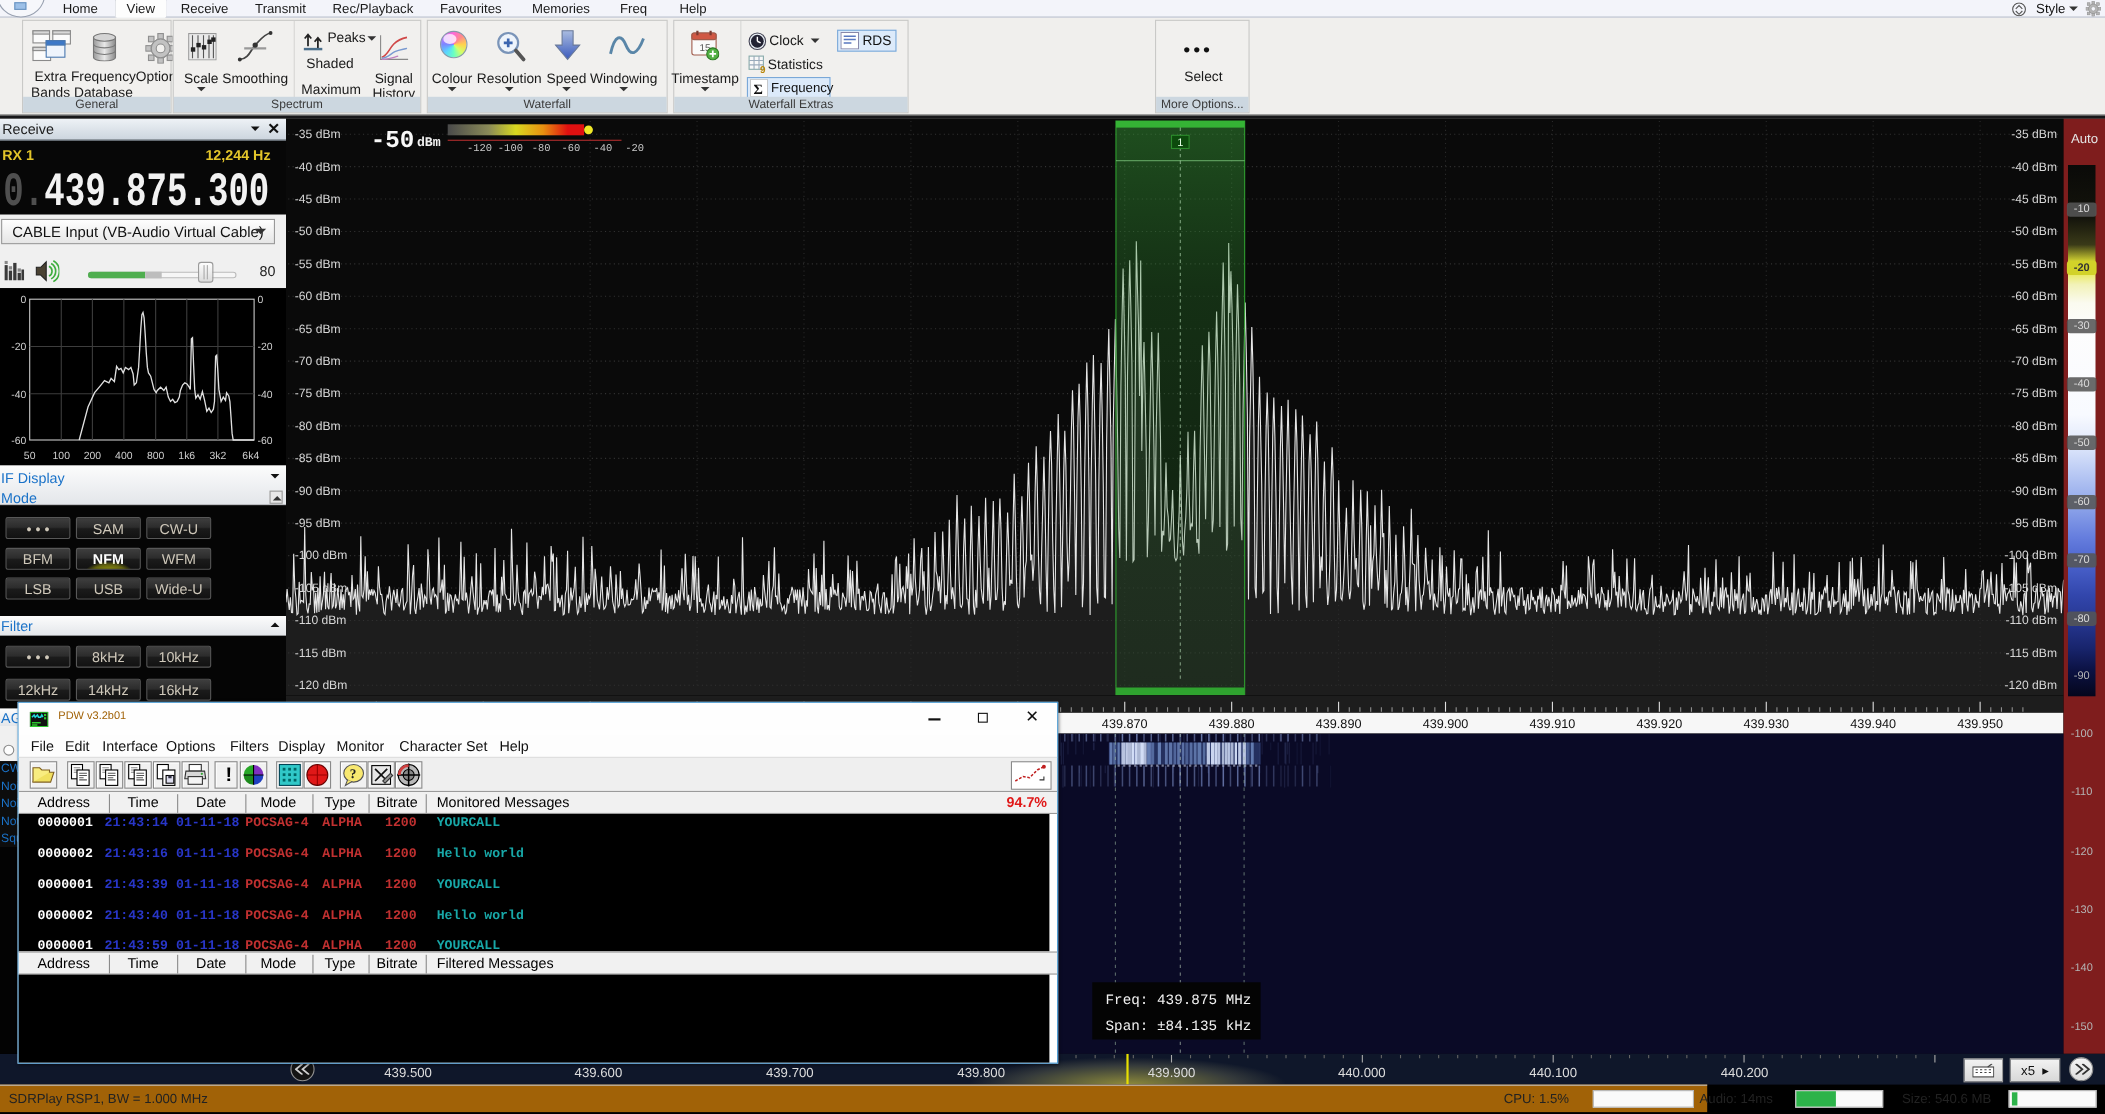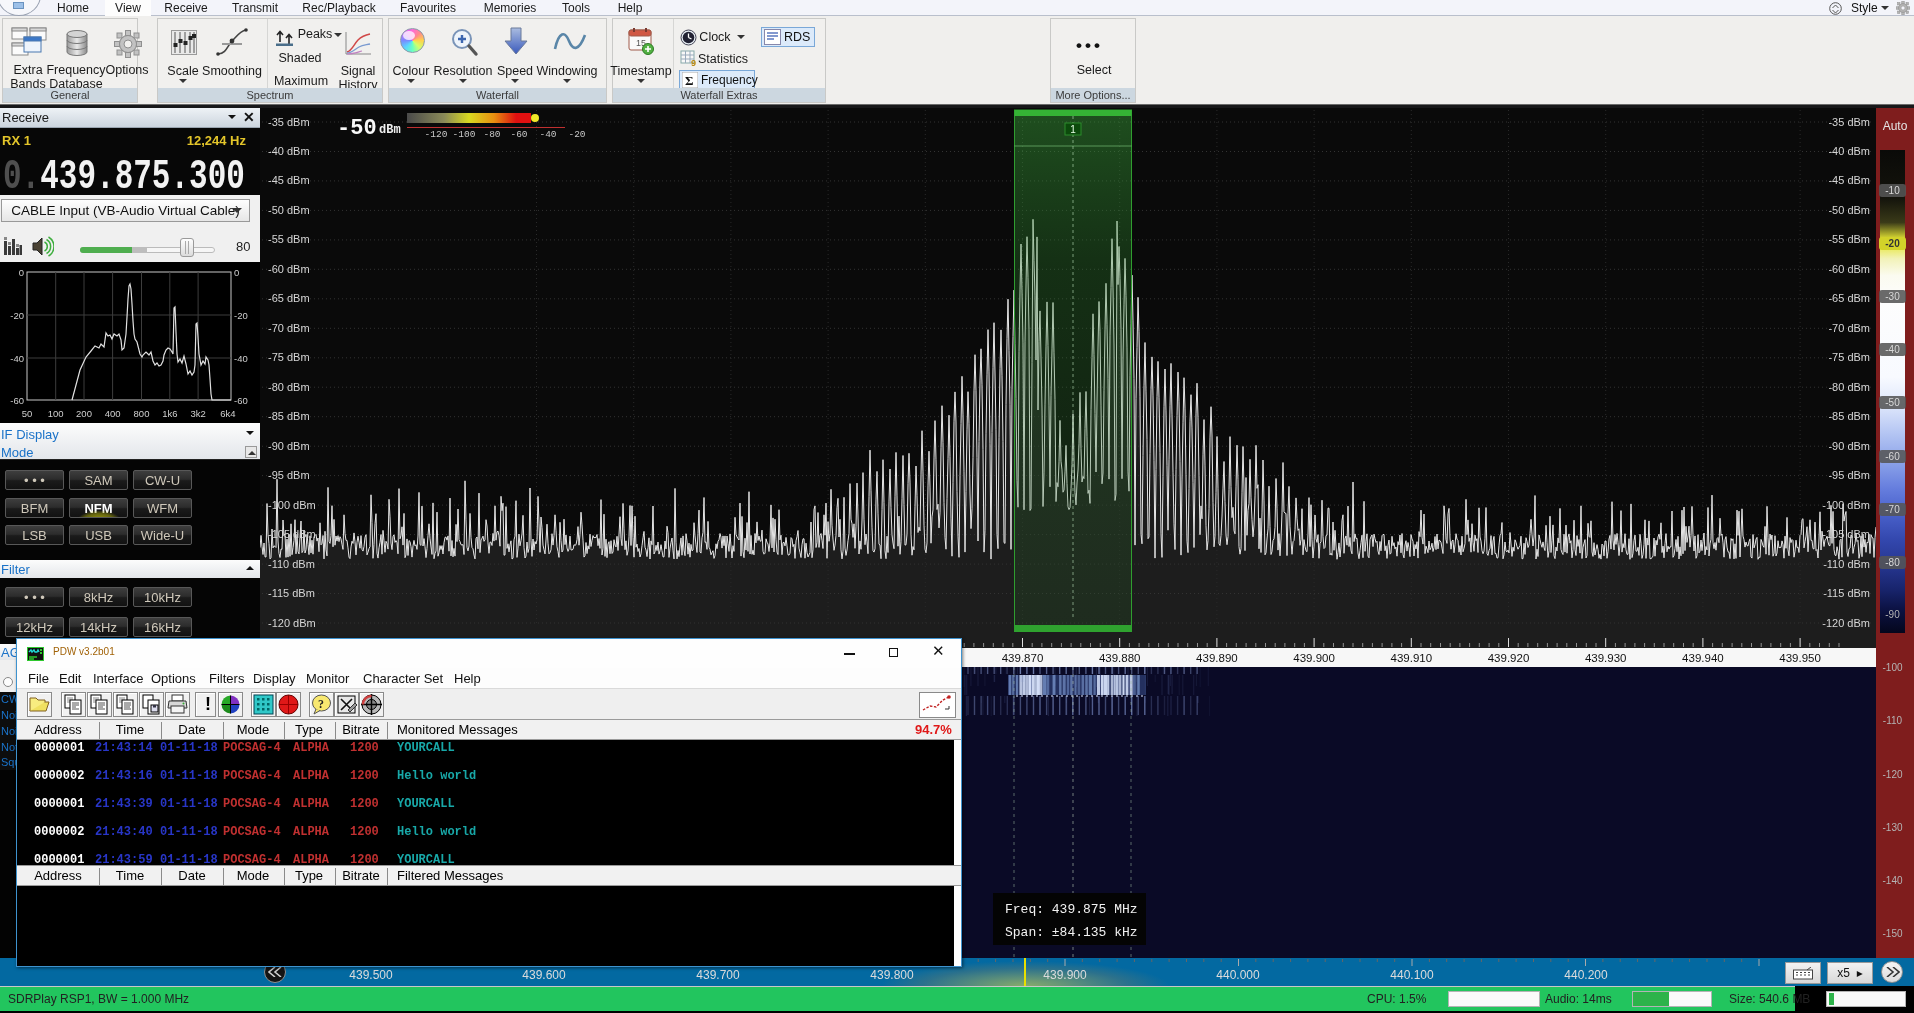--- a/index.html
+++ b/index.html
@@ -41,23 +41,23 @@
 #rulerwrap{left:260px;top:632px;width:1616px;height:35px}
 #wfwrap{left:260px;top:667px;width:1616px;height:291px;background:#0a0a26}
 #rightcol{left:1876px;top:108px;width:38px;height:850px;background:#7f1d1d}
 #grad{position:absolute;left:4px;top:42px;width:25px;height:483px;background:linear-gradient(
  #0a0a08 0%,#14140c 10%,#3a3a18 15%,#caca30 18%,#e8e850 20%,#f2f2b8 22.5%,
  #fbfbf0 26%,#fdfdfd 31%,#f8faff 47%,#dde6fb 53%,#b9c9f4 58%,#8fa6ea 64%,
  #667ede 70%,#4a62cc 75%,#3246ac 81%,#263690 86%,#18246c 91%,#0c1244 95%,#04061c 100%)}
 .rlab{position:absolute;left:3px;width:27px;height:13px;line-height:13px;border-radius:3px;
  background:rgba(85,85,85,.88);color:#d8d8d8;font-size:10px;text-align:center}
 .rlab2{position:absolute;left:0;width:33px;text-align:center;color:#b4b4b4;font-size:10px}
-#botscale{left:0;top:958px;width:1914px;height:28px;background:#0369a1;overflow:hidden}
+#botscale{left:0;top:958px;width:1914px;height:28px;background:#0f172a;overflow:hidden}
 .bslab{position:absolute;top:10px;font-size:12px;color:#dcdcdc;transform:translateX(-50%)}
-#statusbar{left:0;top:986px;width:1795px;height:25px;background:#22c55e;border-top:1px solid #c8c8c8;font-size:12px;color:#222}
+#statusbar{left:0;top:986px;width:1552px;height:25px;background:#a16207;border-top:1px solid #c8c8c8;font-size:12px;color:#222}
 .sbbar{position:absolute;top:4px;height:16px;background:#fafafa;border:1px solid #b4b4b4}
 
 #pdw{left:16px;top:638px;width:946px;height:329px;background:#fff;border:1px solid #3e93cf;box-shadow:1px 1px 3px rgba(0,0,0,.5)}
 #pdwtitle{position:absolute;left:0;top:0;width:100%;height:29px;background:#fefefe}
 #pdwmenu{position:absolute;left:0;top:29px;width:100%;height:21px;background:#fdfdfd;border-bottom:1px solid #dadada;font-size:13px;color:#111}
 #pdwtools{position:absolute;left:0;top:50px;width:100%;height:30px;background:#efefef}
 .tbtn{position:absolute;top:3px;width:25px;height:25px;background:#f1f1f1;border:1px solid #8a8a8a;box-shadow:inset 1px 1px 0 #fff}
 .pdwhdr{position:absolute;left:0;width:100%;height:21px;background:#f1f1f1;border-top:1px solid #9a9a9a;border-bottom:1px solid #9a9a9a;font-size:13px;color:#000}
 .hsep{position:absolute;top:2px;width:1px;height:17px;background:#8a8a8a}
 .pdwrows{position:absolute;left:0;top:101px;width:937px;height:125px;background:#000;overflow:hidden}
@@ -68,21 +68,21 @@
 <body>
 <div class="abs" id="ribbon">
 <div class="abs" id="tabrow">
       <div class="tab" style="left:18px;width:110px">Home</div>
       <div class="tab" style="left:72px;width:110px">View</div>
       <div class="tab" style="left:131px;width:110px">Receive</div>
       <div class="tab" style="left:200px;width:110px">Transmit</div>
       <div class="tab" style="left:284px;width:110px">Rec/Playback</div>
       <div class="tab" style="left:373px;width:110px">Favourites</div>
       <div class="tab" style="left:455px;width:110px">Memories</div>
-      <div class="tab" style="left:521px;width:110px">Tools</div>
+      <div class="tab" style="left:521px;width:110px">Freq</div>
       <div class="tab" style="left:575px;width:110px">Help</div>
       <svg class="abs" style="left:1829px;top:2px" width="13" height="13" viewBox="0 0 13 13">
         <circle cx="6.5" cy="6.5" r="5.8" fill="none" stroke="#555"></circle>
         <path d="M3.5,6 L6.5,3 L9.5,6 M3.5,8 L6.5,11 L9.5,8" fill="none" stroke="#555"></path>
       </svg>
 <div class="lbl" style="left:1851px;top:1px;font-size:12px;color:#111">Style</div>
 <div class="dar" style="left:1881px;top:6px"></div>
 <svg class="abs" style="left:1896px;top:1px" width="14" height="14" viewBox="0 0 28 28">
 <g fill="#b5b5b5" stroke="#8f8f8f">
           <circle cx="14" cy="14" r="8.5"></circle>
@@ -96,21 +96,21 @@
           <rect x="20" y="20" width="5" height="5"></rect>
           <circle cx="14" cy="14" r="8.5"></circle>
         </g>
         <circle cx="14" cy="14" r="4" fill="#f3f4fa" stroke="#8f8f8f"></circle>
       </svg>
     </div>
 <div id="tabactive"></div>
 <div class="tab" style="left:105px;width:46px;background:#fdfdfd">View</div>
 <div id="appbtn"></div>
     <div class="abs" style="left:13px;top:2px;width:11px;height:7px;background:#9cc0e8;border:1px solid #6a93c0"></div>
-<div class="grp" style="left:2px;width:136px">
+<div class="grp" style="left:20px;width:136px">
 <svg class="abs" style="left:8px;top:8px" width="36" height="30" viewBox="0 0 36 30">
 <rect x="1" y="1" width="15" height="11" fill="#fbfbfb" stroke="#8a8a8a"></rect>
         <rect x="1" y="1" width="15" height="3" fill="#d8d8d8" stroke="#8a8a8a"></rect>
 <rect x="19" y="1" width="16" height="12" fill="#fbfbfb" stroke="#8a8a8a"></rect>
         <rect x="19" y="1" width="16" height="3" fill="#d8d8d8" stroke="#8a8a8a"></rect>
 <rect x="1" y="16" width="16" height="12" fill="#fbfbfb" stroke="#8a8a8a"></rect>
         <rect x="1" y="16" width="16" height="3" fill="#d8d8d8" stroke="#8a8a8a"></rect>
 <rect x="13" y="10" width="17" height="15" fill="#eef4fc" stroke="#4a78b0"></rect>
         <rect x="13" y="10" width="17" height="4" fill="#3c78c8" stroke="#4a78b0"></rect>
       </svg>

